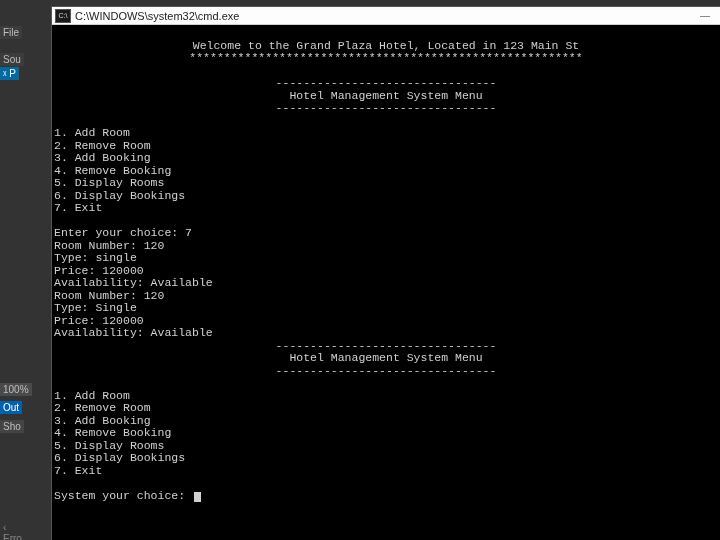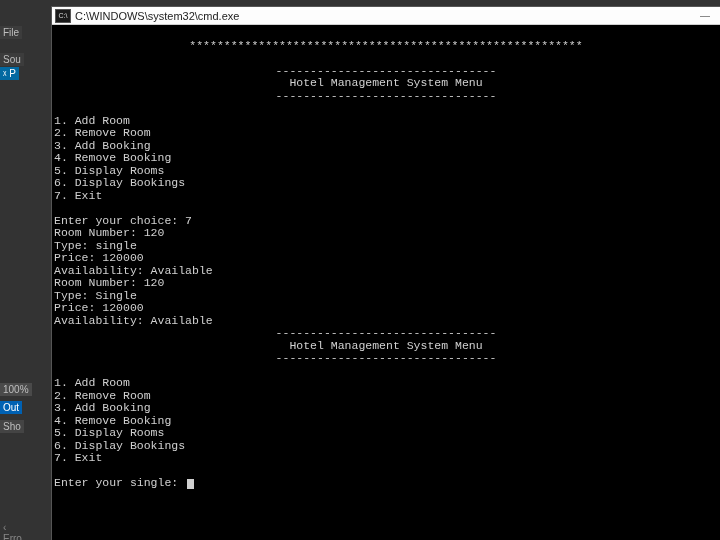--- a/index.html
+++ b/index.html
@@ -131,21 +131,21 @@
 
   <div class="titlebar">
     <span class="icon-box">C:\</span>
     <span class="title-text">C:\WINDOWS\system32\cmd.exe</span>
     <span class="win-controls">
       <span>—</span>
     </span>
   </div>
 
   <div class="term">
-<span class="center">*********************************************************</span>
+<span class="center">Welcome to the Grand Plaza Hotel, Located in 123 Main St</span><span class="center">*********************************************************</span>
 <span class="center">--------------------------------</span><span class="center">  Hotel Management System Menu  </span><span class="center">--------------------------------</span>
 <span>1. Add Room</span>
 <span>2. Remove Room</span>
 <span>3. Add Booking</span>
 <span>4. Remove Booking</span>
 <span>5. Display Rooms</span>
 <span>6. Display Bookings</span>
 <span>7. Exit</span>
 
 <span>Enter your choice: 7</span>
@@ -159,15 +159,15 @@
 <span>Availability: Available</span>
 <span class="center">--------------------------------</span><span class="center">  Hotel Management System Menu  </span><span class="center">--------------------------------</span>
 <span>1. Add Room</span>
 <span>2. Remove Room</span>
 <span>3. Add Booking</span>
 <span>4. Remove Booking</span>
 <span>5. Display Rooms</span>
 <span>6. Display Bookings</span>
 <span>7. Exit</span>
 
-<span>Enter your single: </span><span class="cursor"></span>
+<span>System your choice: </span><span class="cursor"></span>
 </div>
 </div>
 
 </body></html>

